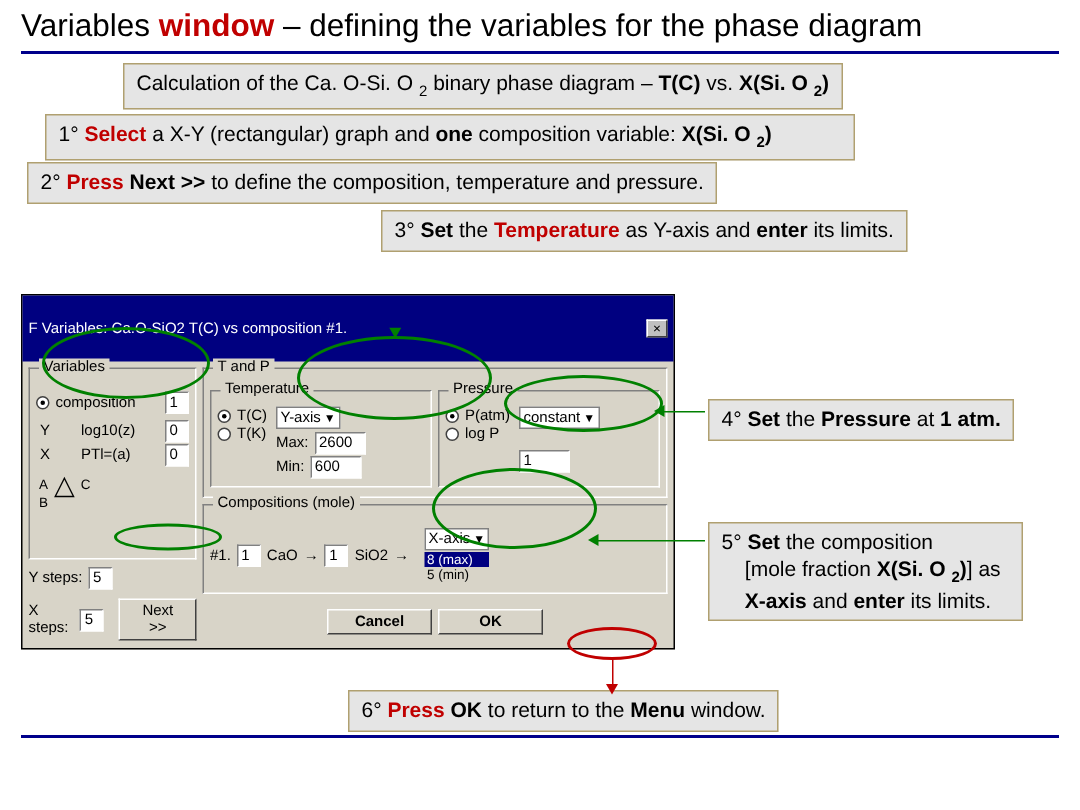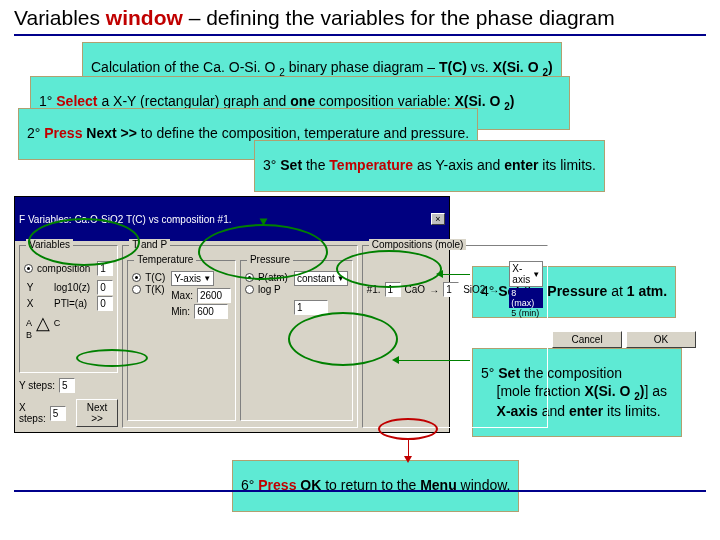--- a/index.html
+++ b/index.html
@@ -25,23 +25,23 @@
   }
   .title-bar .vw { color: #000; }
   .title-bar .win { color: #c00000; font-weight: bold; }
   .title-hr {
     margin: 2px 14px 6px;
     border: none;
     border-top: 2px solid #00008b;
   }
   .callout {
     position: absolute;
-    background: #5eead4;
+    background: #e5e5e5;
     border: 1px solid #b0a070;
-    padding: 16px 8px;
+    padding: 4px 8px;
     font-size: 14px;
     line-height: 1.25;
   }
   .callout .red { color: #c00000; font-weight: bold; }
   .callout b { font-weight: bold; }
   .sub { font-size: 10px; vertical-align: sub; }
 
   
   .dialog {
     position: absolute;
@@ -78,21 +78,21 @@
     position: relative;
   }
   .group > .legend {
     position: absolute;
     top: -7px; left: 6px;
     background: #d8d4c8;
     padding: 0 3px;
     font-size: 10px;
   }
   .vars-col { width: 112px; display:flex; flex-direction:column; gap:4px; }
-  .tp-col { flex:1; display:flex; flex-direction:row; gap:4px; }
+  .tp-col { flex:1; display:flex; flex-direction:column; gap:4px; }
   .row { display:flex; align-items:center; gap:4px; margin:1px 0; }
   .radio { width:9px; height:9px; border:1px solid #404040; border-radius:50%; background:#fff; display:inline-block; position:relative;}
   .radio.sel::after { content:""; position:absolute; left:2px; top:2px; width:3px; height:3px; background:#000; border-radius:50%;}
   .inp {
     background:#fff; border:1px solid #808080;
     border-right-color:#fff; border-bottom-color:#fff;
     padding:1px 2px; font-size:10px; min-width:16px; text-align:left;
   }
   .btn {
     background:#d8d4c8;
@@ -285,21 +285,21 @@
             <div style="margin-left:6px">
               <div class="dd">
                   <span>X-axis</span>
                   <span class="ar">▼</span>
                 </div>
               <div style="font-size:9px; color:#fff; background:#000080; padding:0 2px; margin-top:1px">8 (max)</div>
               <div style="font-size:9px; padding:0 2px">5 (min)</div>
             </div>
           </div>
         </div>
-        <div class="row" style="justify-content:flex-end; margin-top:6px;">
+        <div class="row" style="justify-content:center; margin-top:6px;font-weight:bold;">
           <span class="btn" style="width:70px">Cancel</span>
           <span class="btn" style="width:70px">OK</span>
         </div>
       </div>
     </div>
   </div>
 
   <div class="green-ellipse" style="left:28px; top:218px; width:112px; height:48px;"></div>
   <div class="green-ellipse" style="left:76px; top:349px; width:72px; height:18px;"></div>
   <div class="green-ellipse" style="left:198px; top:224px; width:130px; height:56px;"></div>

